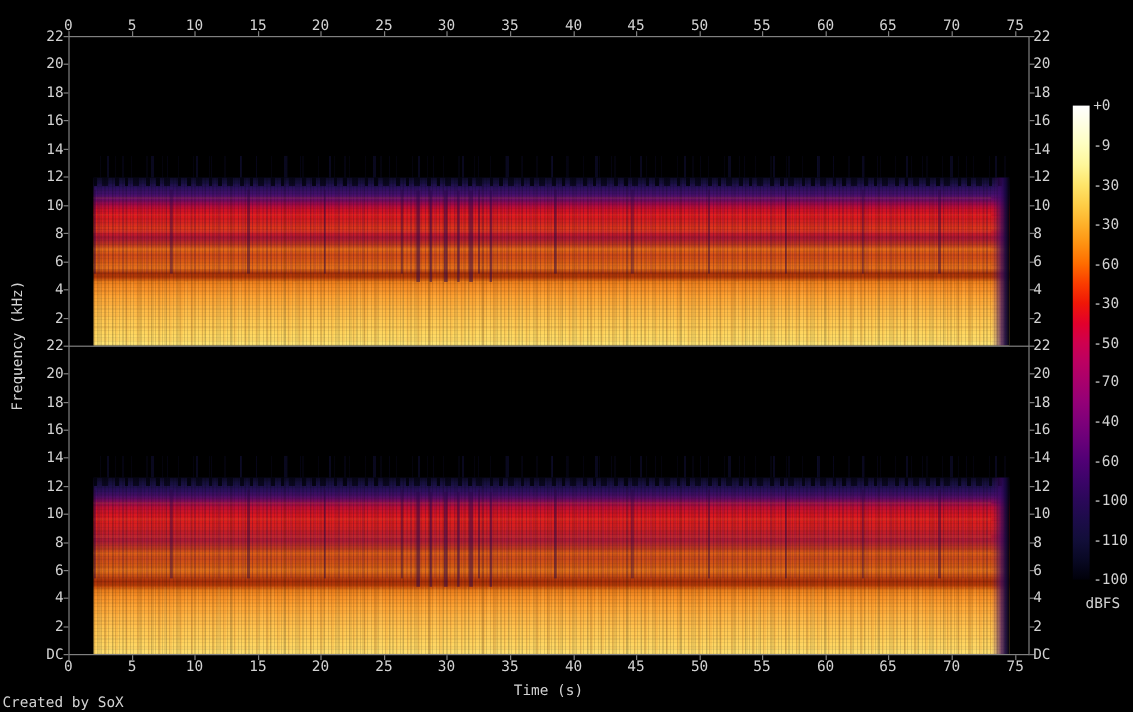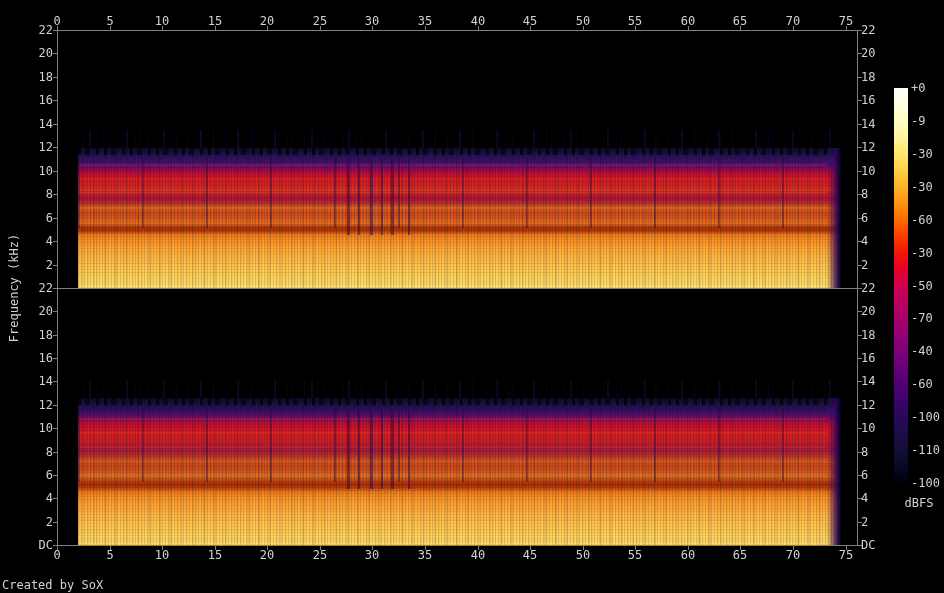--- a/index.html
+++ b/index.html
@@ -69,20 +69,21 @@
   }
   #nstrip1{top:130px;}
   #nstrip2{top:380px;}
 </style>
 </head>
 <body>
 
 <div id="root">
 
   <div class="ylabel">Frequency (kHz)</div>
+  <div class="xlabel">Time (s)</div>
   <div class="footer">Created by SoX</div>
 
   <div class="nstrip" id="nstrip1"></div>
   <div class="nstrip" id="nstrip2"></div>
 
   <div class="band" id="band1" style="background-image: repeating-linear-gradient(90deg, rgba(0, 0, 0, 0.13) 0px, rgba(0, 0, 0, 0.13) 1px, rgba(0, 0, 0, 0) 1px, rgba(0, 0, 0, 0) 3px), repeating-linear-gradient(90deg, rgba(0, 0, 0, 0) 0px, rgba(0, 0, 0, 0) 4px, rgba(0, 0, 0, 0.08) 4px, rgba(0, 0, 0, 0.08) 6px, rgba(0, 0, 0, 0) 6px, rgba(0, 0, 0, 0) 11px), repeating-linear-gradient(0deg, rgba(0, 0, 0, 0.06) 0px, rgba(0, 0, 0, 0.06) 1px, rgba(0, 0, 0, 0) 1px, rgba(0, 0, 0, 0) 3px), linear-gradient(rgb(13, 11, 38) 0%, rgb(23, 16, 64) 3%, rgb(42, 17, 92) 6%, rgb(68, 16, 108) 10%, rgb(108, 12, 102) 13%, rgb(163, 9, 70) 16%, rgb(206, 17, 40) 19%, rgb(223, 24, 29) 23%, rgb(213, 36, 32) 27%, rgb(224, 56, 27) 30%, rgb(203, 28, 40) 33%, rgb(172, 22, 50) 36%, rgb(194, 58, 30) 40%, rgb(228, 105, 23) 43%, rgb(212, 75, 22) 46%, rgb(218, 90, 20) 50%, rgb(231, 112, 27) 54%, rgb(169, 49, 8) 57%, rgb(182, 60, 8) 59.5%, rgb(236, 125, 26) 62%, rgb(251, 145, 38) 66%, rgb(255, 168, 54) 72%, rgb(255, 184, 68) 78%, rgb(255, 199, 80) 85%, rgb(255, 212, 92) 92%, rgb(255, 223, 106) 97%, rgb(255, 232, 122) 100%);">
     <div class="zone-red"></div>
     <div class="zone-yellow"></div>
   <div class="streak" style="left: 269px; width: 3px;"></div>
       <div class="streak" style="left: 280px; width: 2px;"></div>

